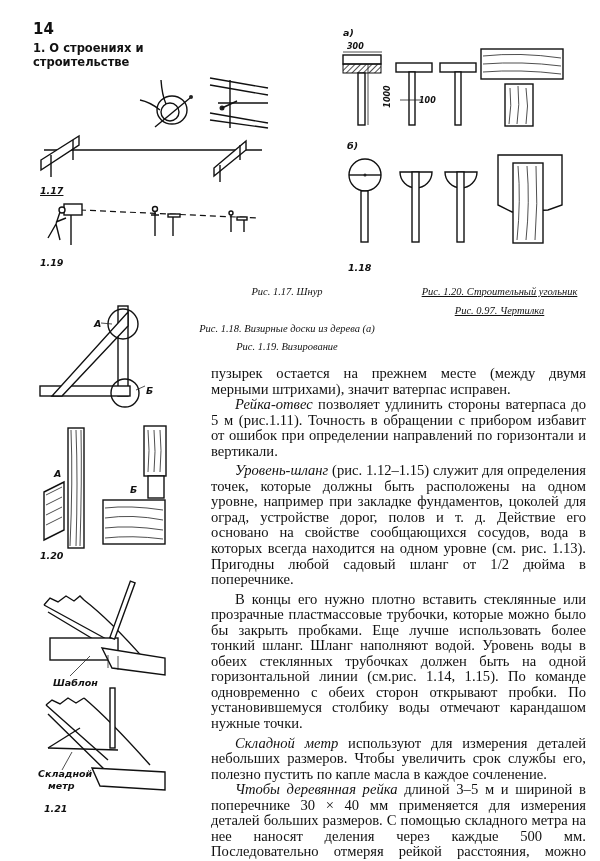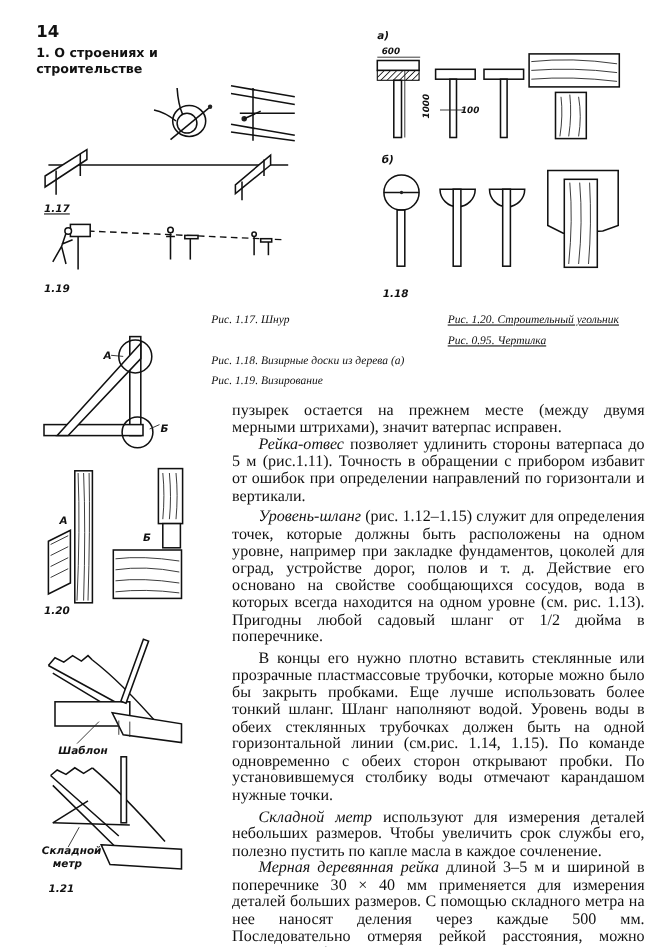--- a/index.html
+++ b/index.html
@@ -2,21 +2,21 @@
 <html><head>
 <meta charset="utf-8">
 <style>
   html, body { margin: 0; padding: 0; background: #ffffff; }
   body { width: 600px; height: 861px; position: relative; overflow: hidden; color: #111; font-family: "Liberation Serif", serif; }
   .abs { position: absolute; }
   .page-num { left: 33px; top: 20px; font-family: "DejaVu Sans", sans-serif; font-size: 15px; font-weight: bold; text-align: center; }
   .chapter { left: 33px; top: 41px; font-family: "DejaVu Sans", sans-serif; font-size: 11.5px; line-height: 14px; font-weight: 600; width: 160px; }
   .fig-num { font-family: "DejaVu Sans", sans-serif; font-size: 9.5px; font-weight: bold; font-style: italic; }
   .fig-label { font-family: "DejaVu Sans", sans-serif; font-size: 9.5px; font-style: italic; font-weight: bold; }
-  .caption { font-family: "Liberation Serif", serif; font-style: italic; font-size: 10.5px; line-height: 11.5px; }
+  .caption { font-family: "Liberation Serif", serif; font-style: italic; font-size: 10.5px; line-height: 11.5px; text-align: center; }
   .body-text { left: 211px; top: 366px; width: 375px; font-size: 14.6px; line-height: 15.55px; text-align: justify; }
   .body-text p { margin: 0; }
   .body-text p.gap { margin-top: 4px; }
   .body-text .ind { text-indent: 24px; }
   .body-text em { font-style: italic; }
   svg { position: absolute; overflow: visible; }
   svg .st { stroke: #111; fill: none; stroke-width: 1.4; }
   svg .fw { stroke: #111; fill: #fff; stroke-width: 1.4; }
   svg .fb { fill: #222; stroke: none; }
   svg .thin { stroke: #222; fill: none; stroke-width: 0.8; }
@@ -68,21 +68,21 @@
   <line class="st" x1="173" y1="217" x2="173" y2="236"></line>
   <path class="st" d="M231 215 L231 232" stroke-width="2.2"></path>
   <circle class="fw" cx="231" cy="213" r="2"></circle>
   <rect class="fw" x="237" y="217" width="10" height="3"></rect>
   <line class="st" x1="244" y1="220" x2="244" y2="232"></line>
 </svg>
 <div class="abs fig-num" style="left:40px;top:185px;text-decoration:underline;">1.17</div>
 <div class="abs fig-num" style="left:40px;top:257px;">1.19</div>
 
 <div class="abs fig-label" style="left:343px;top:27px;">а)</div>
-<div class="abs fig-label" style="left:347px;top:42px;font-size:8px;">600</div>
+<div class="abs fig-label" style="left:347px;top:42px;font-size:8px;">300</div>
 <div class="abs fig-label" style="left:376px;top:92px;font-size:8px;transform:rotate(-90deg);">1000</div>
 <div class="abs fig-label" style="left:419px;top:96px;font-size:8px;">100</div>
 <div class="abs fig-label" style="left:347px;top:140px;">б)</div>
 <svg style="left:0;top:0;width:600px;height:861px;pointer-events:none;">
   <defs>
     <pattern id="hatch" width="4" height="4" patternUnits="userSpaceOnUse" patternTransform="rotate(45)">
       <line x1="0" y1="0" x2="0" y2="4" stroke="#222" stroke-width="1.6"></line>
     </pattern>
   </defs>
 
@@ -116,21 +116,21 @@
 </svg>
 <div class="abs fig-num" style="left:348px;top:262px;">1.18</div>
 
 <div class="abs caption" style="left:192px;top:286px;width:190px;">
   <div>Рис. 1.17. Шнур</div>
   <div style="margin-top:25px;">Рис. 1.18. Визирные доски из дерева (а)</div>
   <div style="margin-top:7px;">Рис. 1.19. Визирование</div>
 </div>
 <div class="abs caption" style="left:407px;top:286px;width:185px;text-decoration:underline;">
   <div>Рис. 1.20. Строительный угольник</div>
-  <div style="margin-top:7px;">Рис. 0.95. Чертилка</div>
+  <div style="margin-top:7px;">Рис. 0.97. Чертилка</div>
 </div>
 
 <svg style="left:0;top:0;width:600px;height:861px;pointer-events:none;">
   <rect class="fw" x="118" y="306" width="10" height="90"></rect>
   <rect class="fw" x="40" y="386" width="90" height="10"></rect>
   <polygon class="fw" points="52,396 62,396 128,326 128,312"></polygon>
   <circle class="st" cx="123" cy="324" r="15"></circle>
   <circle class="st" cx="125" cy="393" r="14"></circle>
   <line class="thin" x1="101" y1="323" x2="112" y2="324"></line>
   <line class="thin" x1="136" y1="390" x2="145" y2="386"></line>
@@ -176,14 +176,14 @@
 <div class="abs fig-label" style="left:38px;top:768px;">Складной</div>
 <div class="abs fig-label" style="left:48px;top:780px;">метр</div>
 <div class="abs fig-num" style="left:44px;top:803px;">1.21</div>
 
 <div class="abs body-text">
   <p>пузырек остается на прежнем месте (между двумя мерными штрихами), значит ватерпас исправен.</p>
   <p class="ind"><em>Рейка-отвес</em><span> позволяет удлинить стороны ватерпаса до 5 м (рис.1.11). Точность в обращении с прибором избавит от ошибок при определении направлений по горизонтали и вертикали.</span></p>
   <p class="ind gap"><em>Уровень-шланг</em><span> (рис. 1.12–1.15) служит для определения точек, которые должны быть расположены на одном уровне, например при закладке фундаментов, цоколей для оград, устройстве дорог, полов и т. д. Действие его основано на свойстве сообщающихся сосудов, вода в которых всегда находится на одном уровне (см. рис. 1.13). Пригодны любой садовый шланг от 1/2 дюйма в поперечнике.</span></p>
   <p class="ind gap">В концы его нужно плотно вставить стеклянные или прозрачные пластмассовые трубочки, которые можно было бы закрыть пробками. Еще лучше использовать более тонкий шланг. Шланг наполняют водой. Уровень воды в обеих стеклянных трубочках должен быть на одной горизонтальной линии (см.рис. 1.14, 1.15). По команде одновременно с обеих сторон открывают пробки. По установившемуся столбику воды отмечают карандашом нужные точки.</p>
   <p class="ind gap"><em>Складной метр</em><span> используют для измерения деталей небольших размеров. Чтобы увеличить срок службы его, полезно пустить по капле масла в каждое сочленение.</span></p>
-  <p class="ind"><em>Мерная деревянная рейка</em><span> длиной 3–5 м и шириной в поперечнике 30 × 40 мм применяется для измерения деталей больших размеров. С помощью складного метра на нее наносят деления через каждые 500 мм. Последовательно отмеряя рейкой расстояния, можно измерить любую длину.</span></p>
+  <p class="ind"><em>Чтобы деревянная рейка</em><span> длиной 3–5 м и шириной в поперечнике 30 × 40 мм применяется для измерения деталей больших размеров. С помощью складного метра на нее наносят деления через каждые 500 мм. Последовательно отмеряя рейкой расстояния, можно измерить любую длину.</span></p>
 </div>
 
 </body></html>

